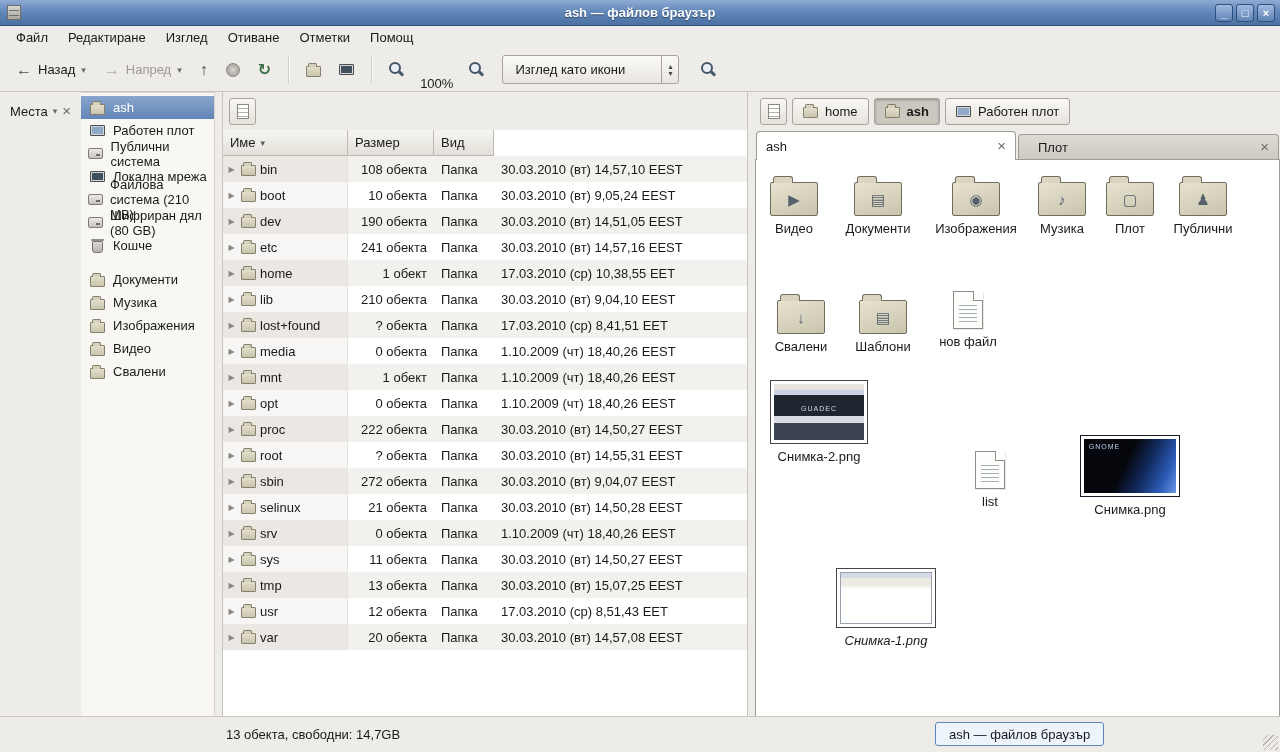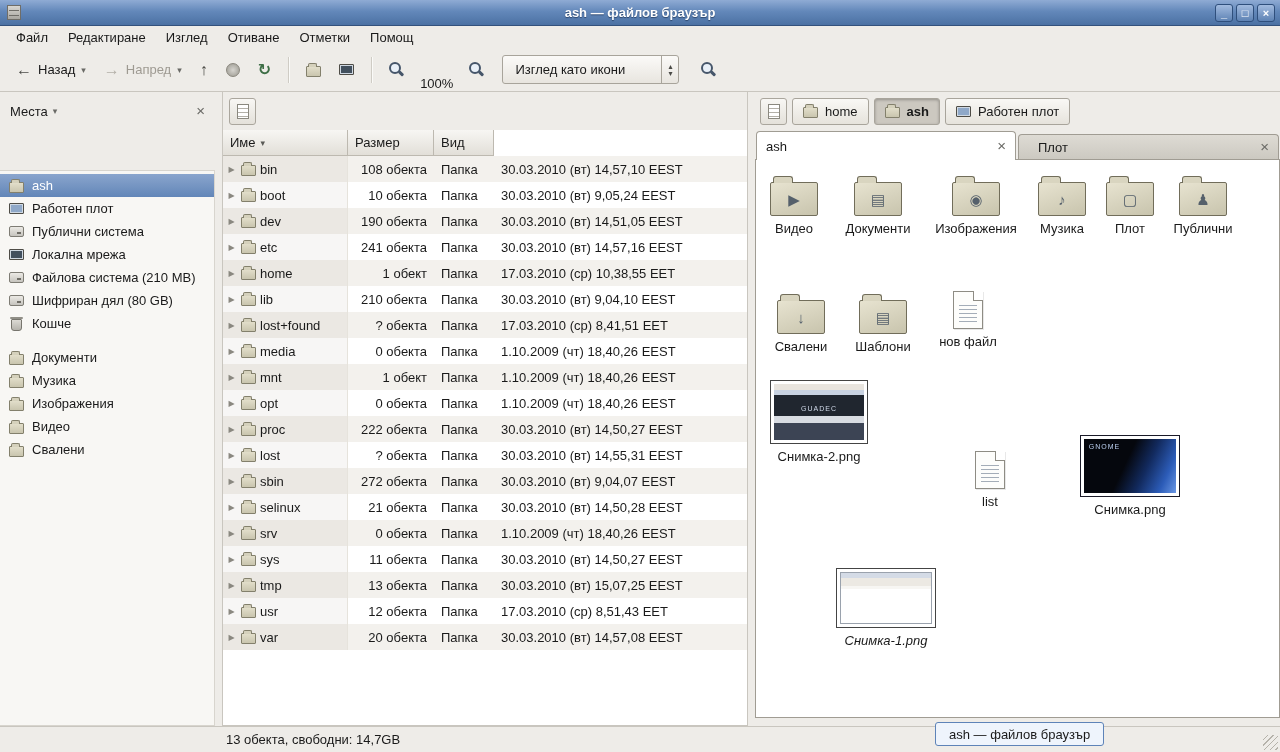--- a/index.html
+++ b/index.html
@@ -39,21 +39,21 @@
   .combo-text { padding:0 12px; min-width:158px; }
   .combo-spin { border-left:1px solid #a8a49b; padding:0 6px; display:flex; flex-direction:column; justify-content:center;
                 font-size:8px; line-height:7px; color:#4a4a46; height:100%; }
   .search-btn { margin-left:14px; padding:6px; }
 
   
   .main { position:absolute; top:92px; bottom:26px; left:0; right:0; display:grid; grid-template-columns:215px 7px 526px 7px 1fr; }
   .gutter { background:#eeece8; }
 
   
-  .sidebar { display:flex; flex-direction:column; background:#eeece8;gap:40px; }
+  .sidebar { display:flex; flex-direction:row; background:#eeece8; }
   .side-header { height:38px; display:flex; align-items:center; gap:5px; padding:0 10px; }
   .close-x { color:#6a6a66; font-size:15px; line-height:14px; }
   .side-header .close-x { margin-left:auto; }
   .side-list { flex:1; background:#f8f7f4; border:1px solid #d8d5ce; border-left:none; padding-top:3px; }
   .side-item { height:23px; display:flex; align-items:center; gap:7px; padding:0 7px; }
   .side-item.selected { background:linear-gradient(#8aa5cd,#6286b8); color:#fff; }
   .side-sep { height:11px; }
   .sicon { width:18px; display:flex; justify-content:center; align-items:center; }
 
   .fold { width:15px; height:11px; background:linear-gradient(#e2deca,#c9c5ae); border:1px solid #83806c; border-radius:1px; position:relative; margin-top:3px; }
@@ -120,21 +120,21 @@
   .image-web::before { background:linear-gradient(180deg,#e8e4de 0 10%,#c9d3e2 10% 20%,#20262f 20% 58%,#d8dce2 58% 70%,#3c4454 70%); }
   .image-dark { width:100px; height:62px; border-color:#1a1a28; }
   .image-dark::before { background:linear-gradient(115deg,#05070d 0 45%,#122a5e 65%,#2c5cb8 85%,#6a97e4); }
   .image-window { width:100px; height:60px; }
   .image-window::before { background:linear-gradient(180deg,#d4dbe6 0 11%,#ece9e3 11% 26%,#f7f6f3 26% 32%,#ffffff 32%);
                           box-shadow:inset 0 0 0 1px #9aa2ad; }
   .tt { position:absolute; left:0; right:0; top:38%; z-index:2; color:#cfd8e8; font-size:7px; text-align:center; letter-spacing:1px; }
   .image-dark .tt { top:12%; text-align:left; left:8%; color:#bcd0f0; }
 
   
-  .statusbar { position:absolute; left:0; right:0; bottom:0; height:26px; background:#eeece8; border-top:1px solid #c9c6bf;
+  .statusbar { position:absolute; left:0; right:0; bottom:0; height:36px; background:#eeece8; border-top:1px solid #c9c6bf;
                display:flex; align-items:center; padding-left:226px; }
   .grip { position:absolute; right:2px; bottom:2px; width:15px; height:15px;
           background:repeating-linear-gradient(135deg,transparent 0 3px,#b5b2aa 3px 4px); }
   .task-tip { position:absolute; left:935px; top:722px; height:24px; padding:0 13px; display:flex; align-items:center; z-index:10;
               background:#eef4fc; border:1px solid #5d83b8; border-radius:3px; }
 </style>
 </head>
 <body>
 
 <div class="screen">
@@ -418,21 +418,21 @@
               <span>proc</span>
             </div>
             <div class="cell c1">222 обекта</div>
             <div class="cell c2">Папка</div>
             <div class="cell c3">30.03.2010 (вт) 14,50,27 EEST</div>
           </div>
           <div class="lrow">
             <div class="cell name">
               <span class="expander">▶</span>
               <span class="fold"></span>
-              <span>lost</span>
+              <span>root</span>
             </div>
             <div class="cell c1">? обекта</div>
             <div class="cell c2">Папка</div>
             <div class="cell c3">30.03.2010 (вт) 14,55,31 EEST</div>
           </div>
           <div class="lrow">
             <div class="cell name">
               <span class="expander">▶</span>
               <span class="fold"></span>
               <span>sbin</span>

